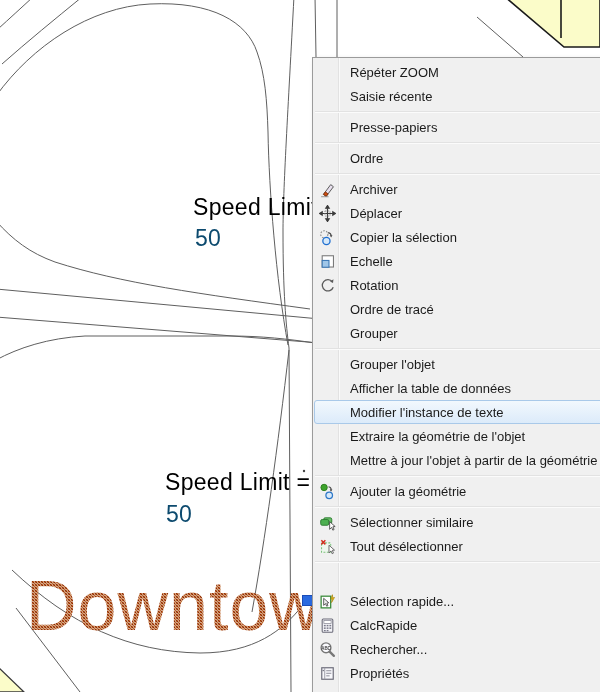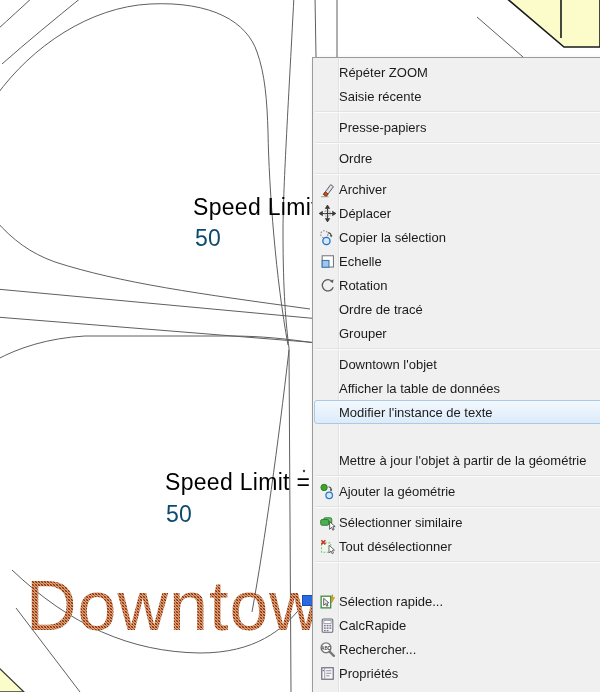--- a/index.html
+++ b/index.html
@@ -34,21 +34,21 @@
   }
   .mi.hl{
     border-color:#a9c9e9;
     background:linear-gradient(#f2f8fd,#dcebfa);
   }
   .ic{
     width:24px;min-width:24px;height:18px;display:flex;
     align-items:center;justify-content:center;
   }
   .ic svg{width:17px;height:17px;}
-  .lb{white-space:nowrap;}
+  .lb{margin-left:11px;white-space:nowrap;}
   .sep{
     height:1px;background:#e2e2e2;border-bottom:1px solid #fbfbfb;
     margin:3px 1px 2px 1px;
   }
 </style>
 </head>
 <body>
 
 <svg id="canvas-svg" width="600" height="692" viewBox="0 0 600 692">
   <defs>
@@ -173,32 +173,33 @@
       <span class="ic"></span>
       <span class="lb">Ordre de tracé</span>
     </div>
     <div class="mi">
       <span class="ic"></span>
       <span class="lb">Grouper</span>
     </div>
     <div class="sep"></div>
     <div class="mi">
       <span class="ic"></span>
-      <span class="lb">Downtown l'objet</span>
+      <span class="lb">Grouper l'objet</span>
     </div>
     <div class="mi">
       <span class="ic"></span>
       <span class="lb">Afficher la table de données</span>
     </div>
     <div class="mi hl">
       <span class="ic"></span>
       <span class="lb">Modifier l'instance de texte</span>
     </div>
     <div class="mi">
       <span class="ic"></span>
+      <span class="lb">Extraire la géométrie de l'objet</span>
     </div>
     <div class="mi">
       <span class="ic"></span>
       <span class="lb">Mettre à jour l'objet à partir de la géométrie</span>
     </div>
     <div class="sep"></div>
     <div class="mi">
       <span class="ic">
         <svg viewBox="0 0 16 16">
           <circle cx="4.8" cy="4.2" r="3" fill="#3da32c" stroke="#2c7d1e" stroke-width="0.9"></circle>

